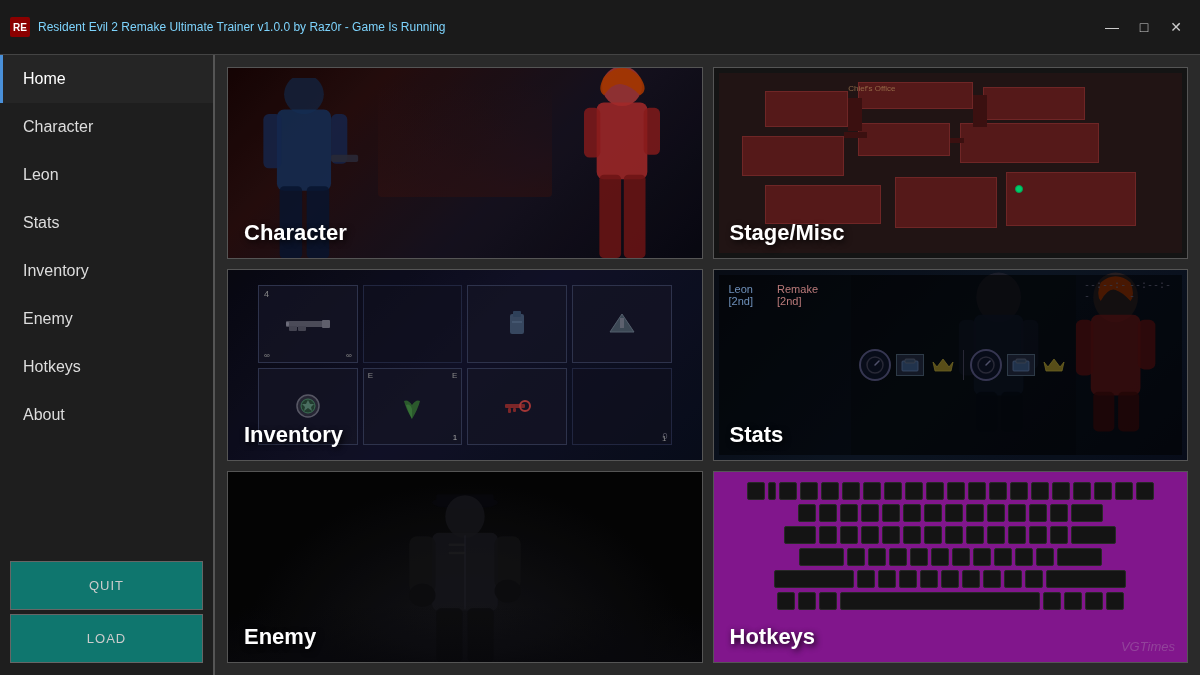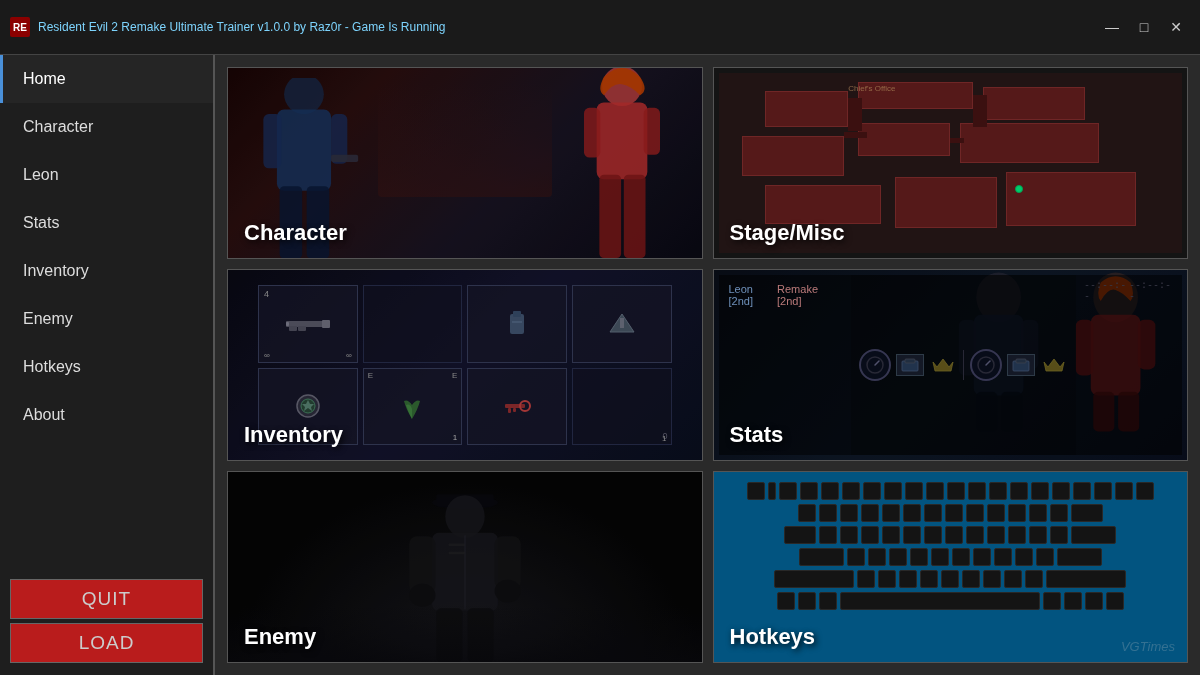--- a/index.html
+++ b/index.html
@@ -96,25 +96,25 @@
       background: #252525;
       color: white;
     }
     .sidebar-buttons {
       display: flex;
       flex-direction: column;
       gap: 4px;
       padding: 8px 10px 12px;
     }
     .sidebar-action-btn {
-      background: #b91c1c;
+      background: #0f766e;
       border: 1px solid #666;
       color: #ccc;
-      font-size: 19px;
-      padding: 8px;
+      font-size: 13px;
+      padding: 16px;
       cursor: pointer;
       text-align: center;
       letter-spacing: 1px;
     }
 
     
     .content-area {
       flex: 1;
       background: #2a2a2a;
       padding: 12px;
@@ -198,21 +198,21 @@
       flex-direction: row;
     }
 
     
     .bg-enemy {
       background: linear-gradient(135deg, #050508 0%, #0a0a10 40%, #05050a 100%);
     }
 
     
     .bg-hotkeys {
-      background: #0369a1;
+      background: #a21caf;
     }
     .keyboard-visual {
       position: absolute;
       top: 10px; left: 10px; right: 10px; bottom: 10px;
       display: flex;
       flex-direction: column;
       gap: 4px;
     }
     .keyboard-row {
       display: flex;

